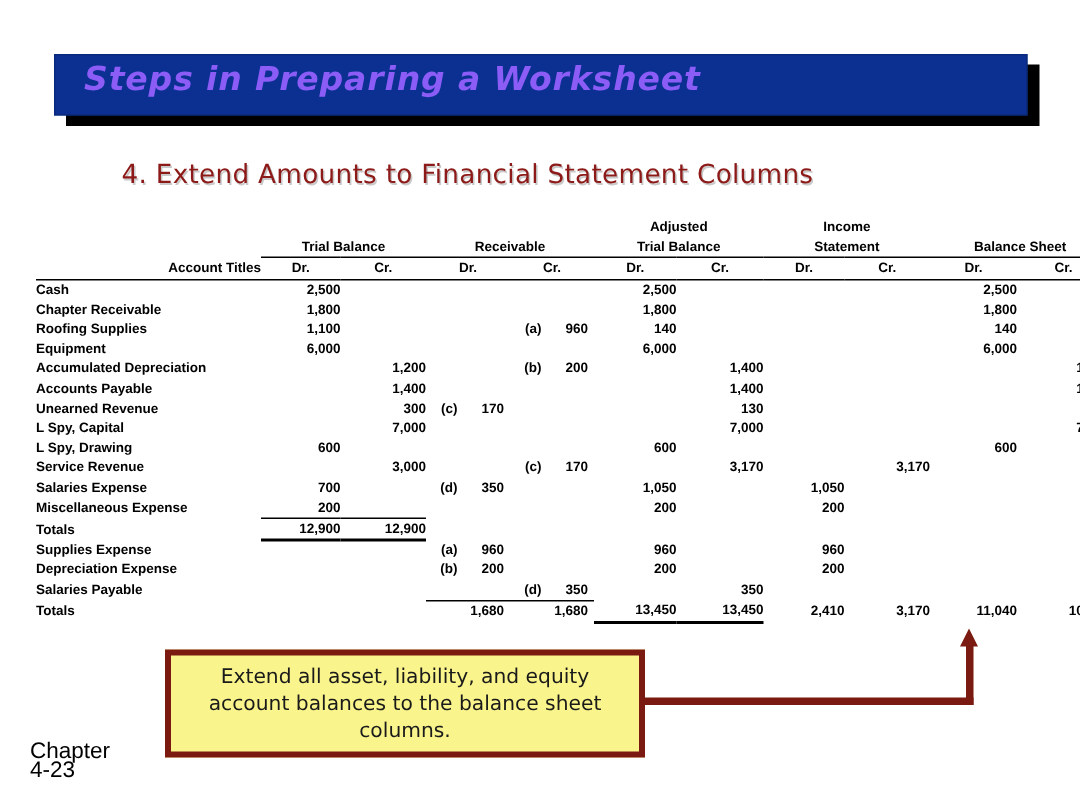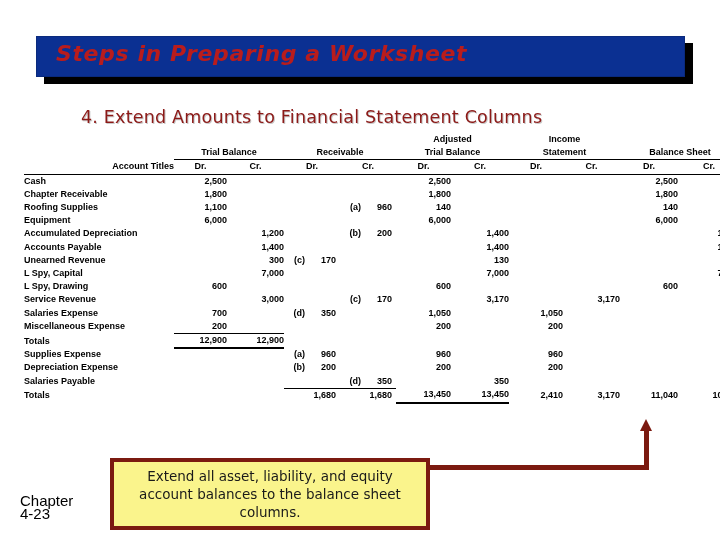--- a/index.html
+++ b/index.html
@@ -32,21 +32,21 @@
     box-sizing: border-box;
   }
   #title-text {
     position: absolute;
     left: 56px; top: 41px;
     width: 620px;
     font-family: "DejaVu Sans", sans-serif;
     font-size: 22px;
     font-weight: bold;
     font-style: italic;
-    color: #b91c1c;
+    color: #8b5cf6;
     letter-spacing: 0.6px;
     white-space: nowrap;
   }
 
   
   #subtitle {
     position: absolute;
     left: 33px; top: 107px;
     width: 670px;
     font-family: "DejaVu Sans", sans-serif;
@@ -55,21 +55,21 @@
     color: #8C1A18;
     letter-spacing: 0.2px;
     white-space: nowrap;
     text-shadow: 1px 1px 0 #c9c9c9;
     margin-left: 48px;
   }
 
   
   #worksheet {
     position: absolute;
-    left: 24px; top: 133px;
+    left: 24px; top: 145px;
     width: 676px;
     font-family: "Liberation Sans", sans-serif;
     font-size: 9px;
     color: #000;
   }
   #worksheet table {
     border-collapse: collapse;
     width: 676px;
     table-layout: fixed;
   }
@@ -133,21 +133,20 @@
   #callout {
     position: absolute;
     left: 110px; top: 433px;
     width: 320px; height: 72px;
     background: #FAF48C;
     border: 4px solid #7B1A10;
     box-sizing: border-box;
     display: flex;
     align-items: center;
     justify-content: center;
-    margin-top: 25px;
   }
   #callout-text {
     font-family: "DejaVu Sans", sans-serif;
     font-size: 13.5px;
     line-height: 18px;
     color: #1a1a1a;
     text-align: center;
     padding: 0 6px;
   }
   #arrow-h {

